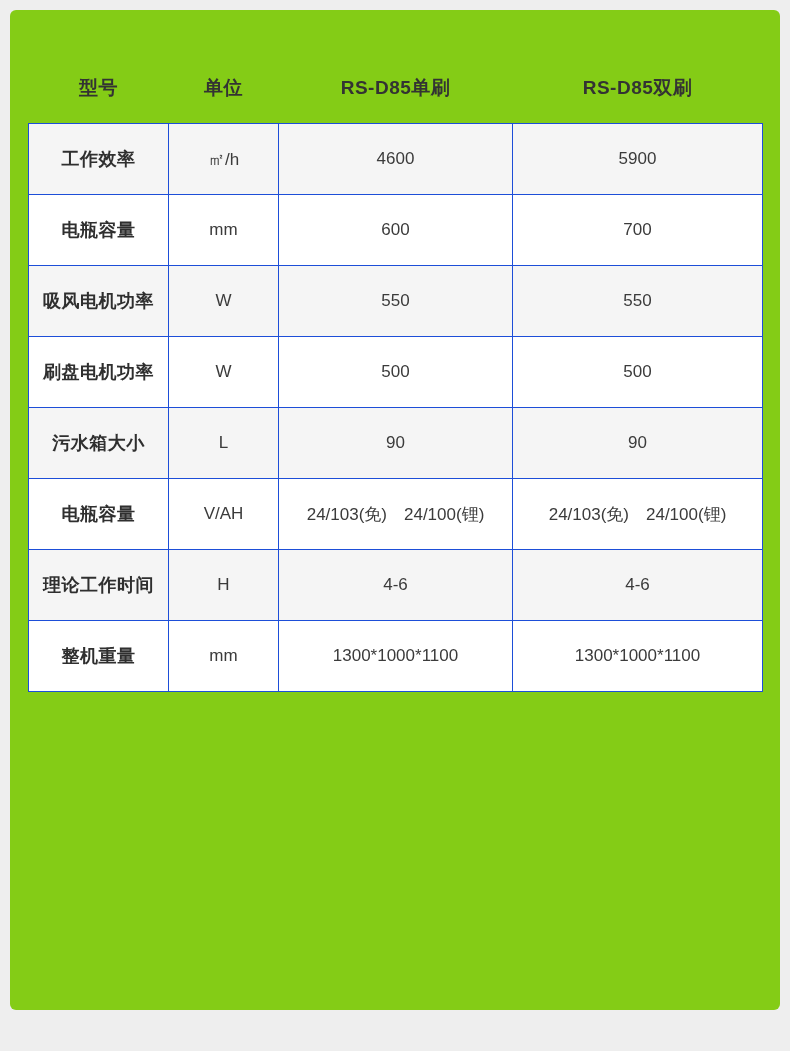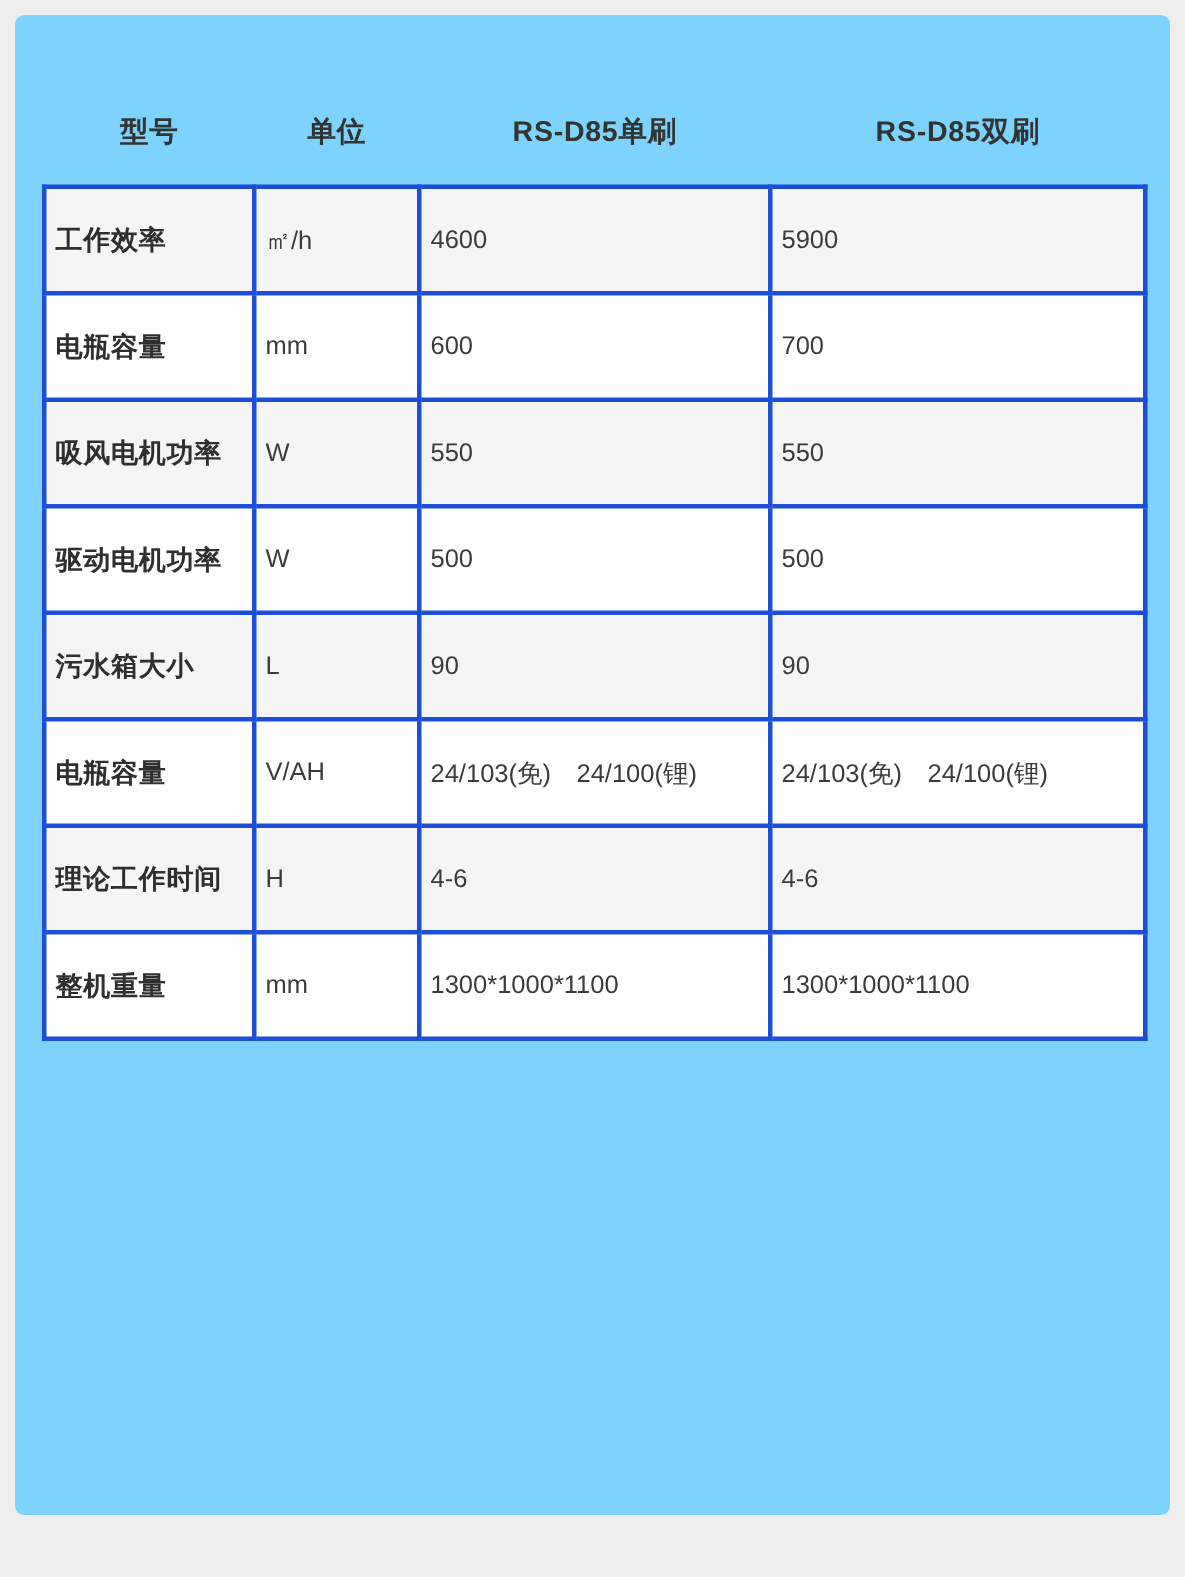--- a/index.html
+++ b/index.html
@@ -13,21 +13,21 @@
     font-family: "Liberation Sans", "DejaVu Sans", sans-serif;
     color: #333333;
     overflow: hidden;
   }
   .page {
     position: absolute;
     left: 10px;
     top: 10px;
     width: 770px;
     height: 1000px;
-    background: #7dd3fc;
+    background: #84cc16;
     border-radius: 6px;
     box-sizing: border-box;
   }
   .spec-table {
     position: absolute;
     left: 18px;
     top: 55px;
     width: 734px;
     border-collapse: collapse;
     table-layout: fixed;
@@ -40,22 +40,22 @@
   .spec-table thead th {
     font-size: 19px;
     font-weight: bold;
     color: #333333;
     padding: 10px 4px 22px 4px;
     text-align: center;
     border: none;
     letter-spacing: 0.5px;
   }
   .spec-table tbody td {
-    border: 3px solid #1d4ed8;
-    text-align: left;
+    border: 1px solid #1d4ed8;
+    text-align: center;
     vertical-align: middle;
     height: 71px;
     font-size: 17px;
     color: #3b3b3b;
     padding: 4px 6px;
     box-sizing: border-box;
   }
   .spec-table tbody tr td:first-child {
     font-weight: bold;
     font-size: 18px;
@@ -104,21 +104,21 @@
         <td class="val-cell">600</td>
         <td class="val-cell">700</td>
       </tr>
       <tr>
         <td>吸风电机功率</td>
         <td class="unit-cell">W</td>
         <td class="val-cell">550</td>
         <td class="val-cell">550</td>
       </tr>
       <tr>
-        <td>驱动电机功率</td>
+        <td>刷盘电机功率</td>
         <td class="unit-cell">W</td>
         <td class="val-cell">500</td>
         <td class="val-cell">500</td>
       </tr>
       <tr>
         <td>污水箱大小</td>
         <td class="unit-cell">L</td>
         <td class="val-cell">90</td>
         <td class="val-cell">90</td>
       </tr>

